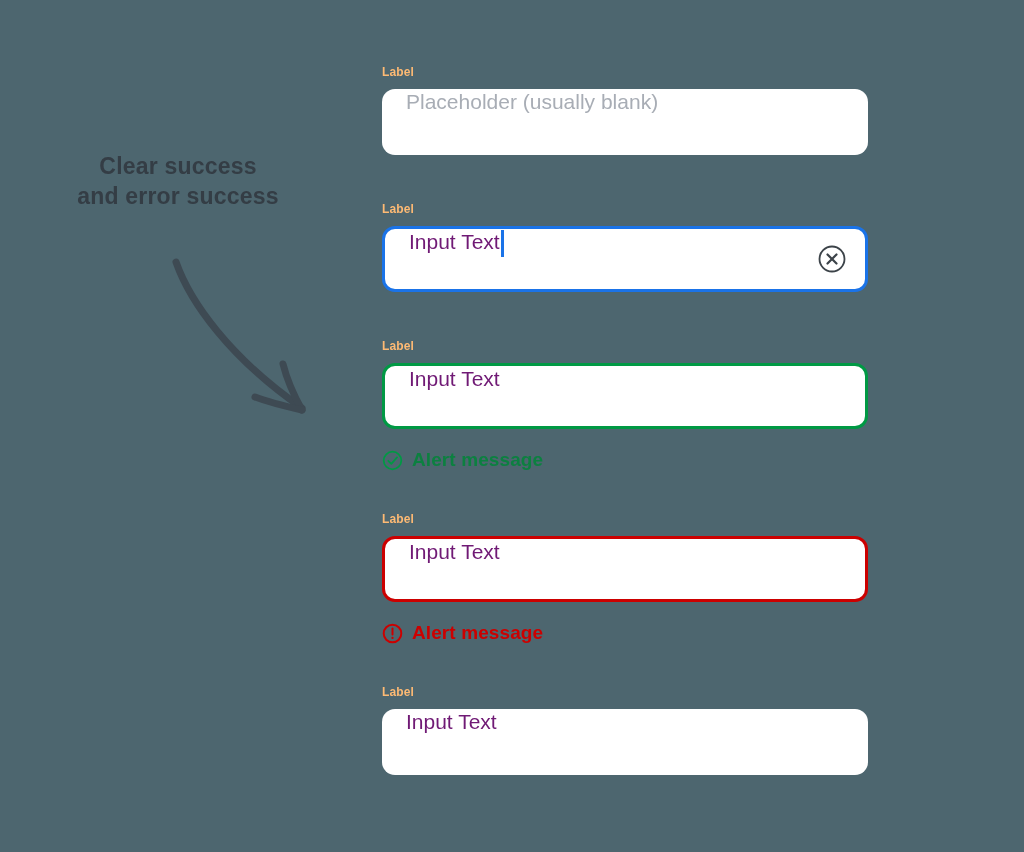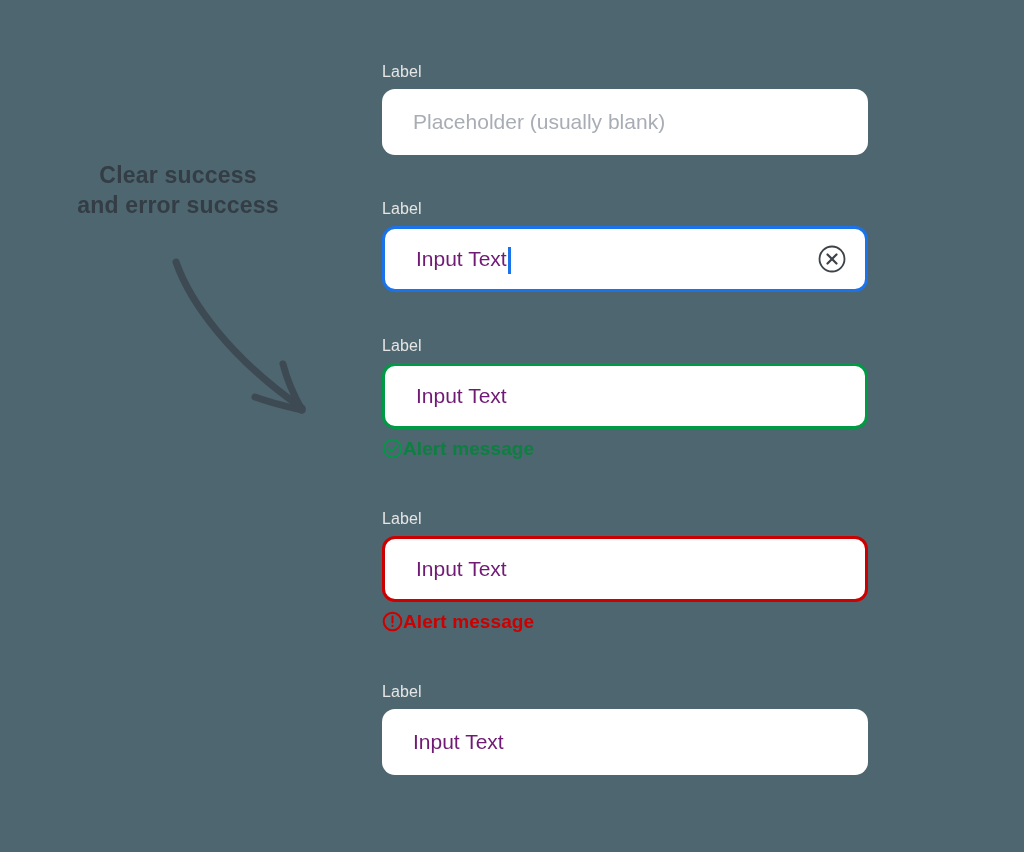--- a/index.html
+++ b/index.html
@@ -12,21 +12,21 @@
     background: #4d666f;
     font-family: "Liberation Sans", sans-serif;
     overflow: hidden;
     position: relative;
   }
 
   
   .annotation {
     position: absolute;
     left: 0px;
-    top: 160px;
+    top: 151px;
     width: 356px;
     text-align: center;
     color: #343d45;
     font-size: 23px;
     font-weight: bold;
     line-height: 30px;
     letter-spacing: 0.2px;
   }
   .annotation-line { display: block; }
 
@@ -46,37 +46,37 @@
     width: 486px;
   }
 
   .field {
     position: absolute;
     left: 0;
     width: 486px;
   }
 
   .field-label {
-    color: #e5e5e5;
-    font-size: 16px;
-    font-weight: normal;
+    color: #fdba74;
+    font-size: 12px;
+    font-weight: bold;
     line-height: 20px;
     margin-bottom: 7px;
     letter-spacing: 0.1px;
   }
 
   .input-box {
     box-sizing: border-box;
     width: 486px;
     height: 66px;
     background: #ffffff;
     border-radius: 13px;
     display: flex;
-    align-items: center;
-    padding: 0 31px;
+    align-items: flex-start;
+    padding: 0 24px;
     position: relative;
   }
 
   .input-box.default {
     border: none;
   }
   .input-box.focused {
     border: 3px solid #1a73e8;
   }
   .input-box.success {
@@ -113,22 +113,23 @@
     top: 50%;
     transform: translateY(-50%);
     width: 30px;
     height: 30px;
     display: block;
   }
 
   
   .alert-row {
     display: flex;
-    align-items: flex-start;
-    margin-top: 9px;
+    align-items: center;
+    margin-top: 20px;
+    gap: 9px;
   }
   .alert-icon {
     width: 21px;
     height: 21px;
     flex: 0 0 auto;
     display: block;
   }
   .alert-text {
     font-size: 19px;
     font-weight: bold;

